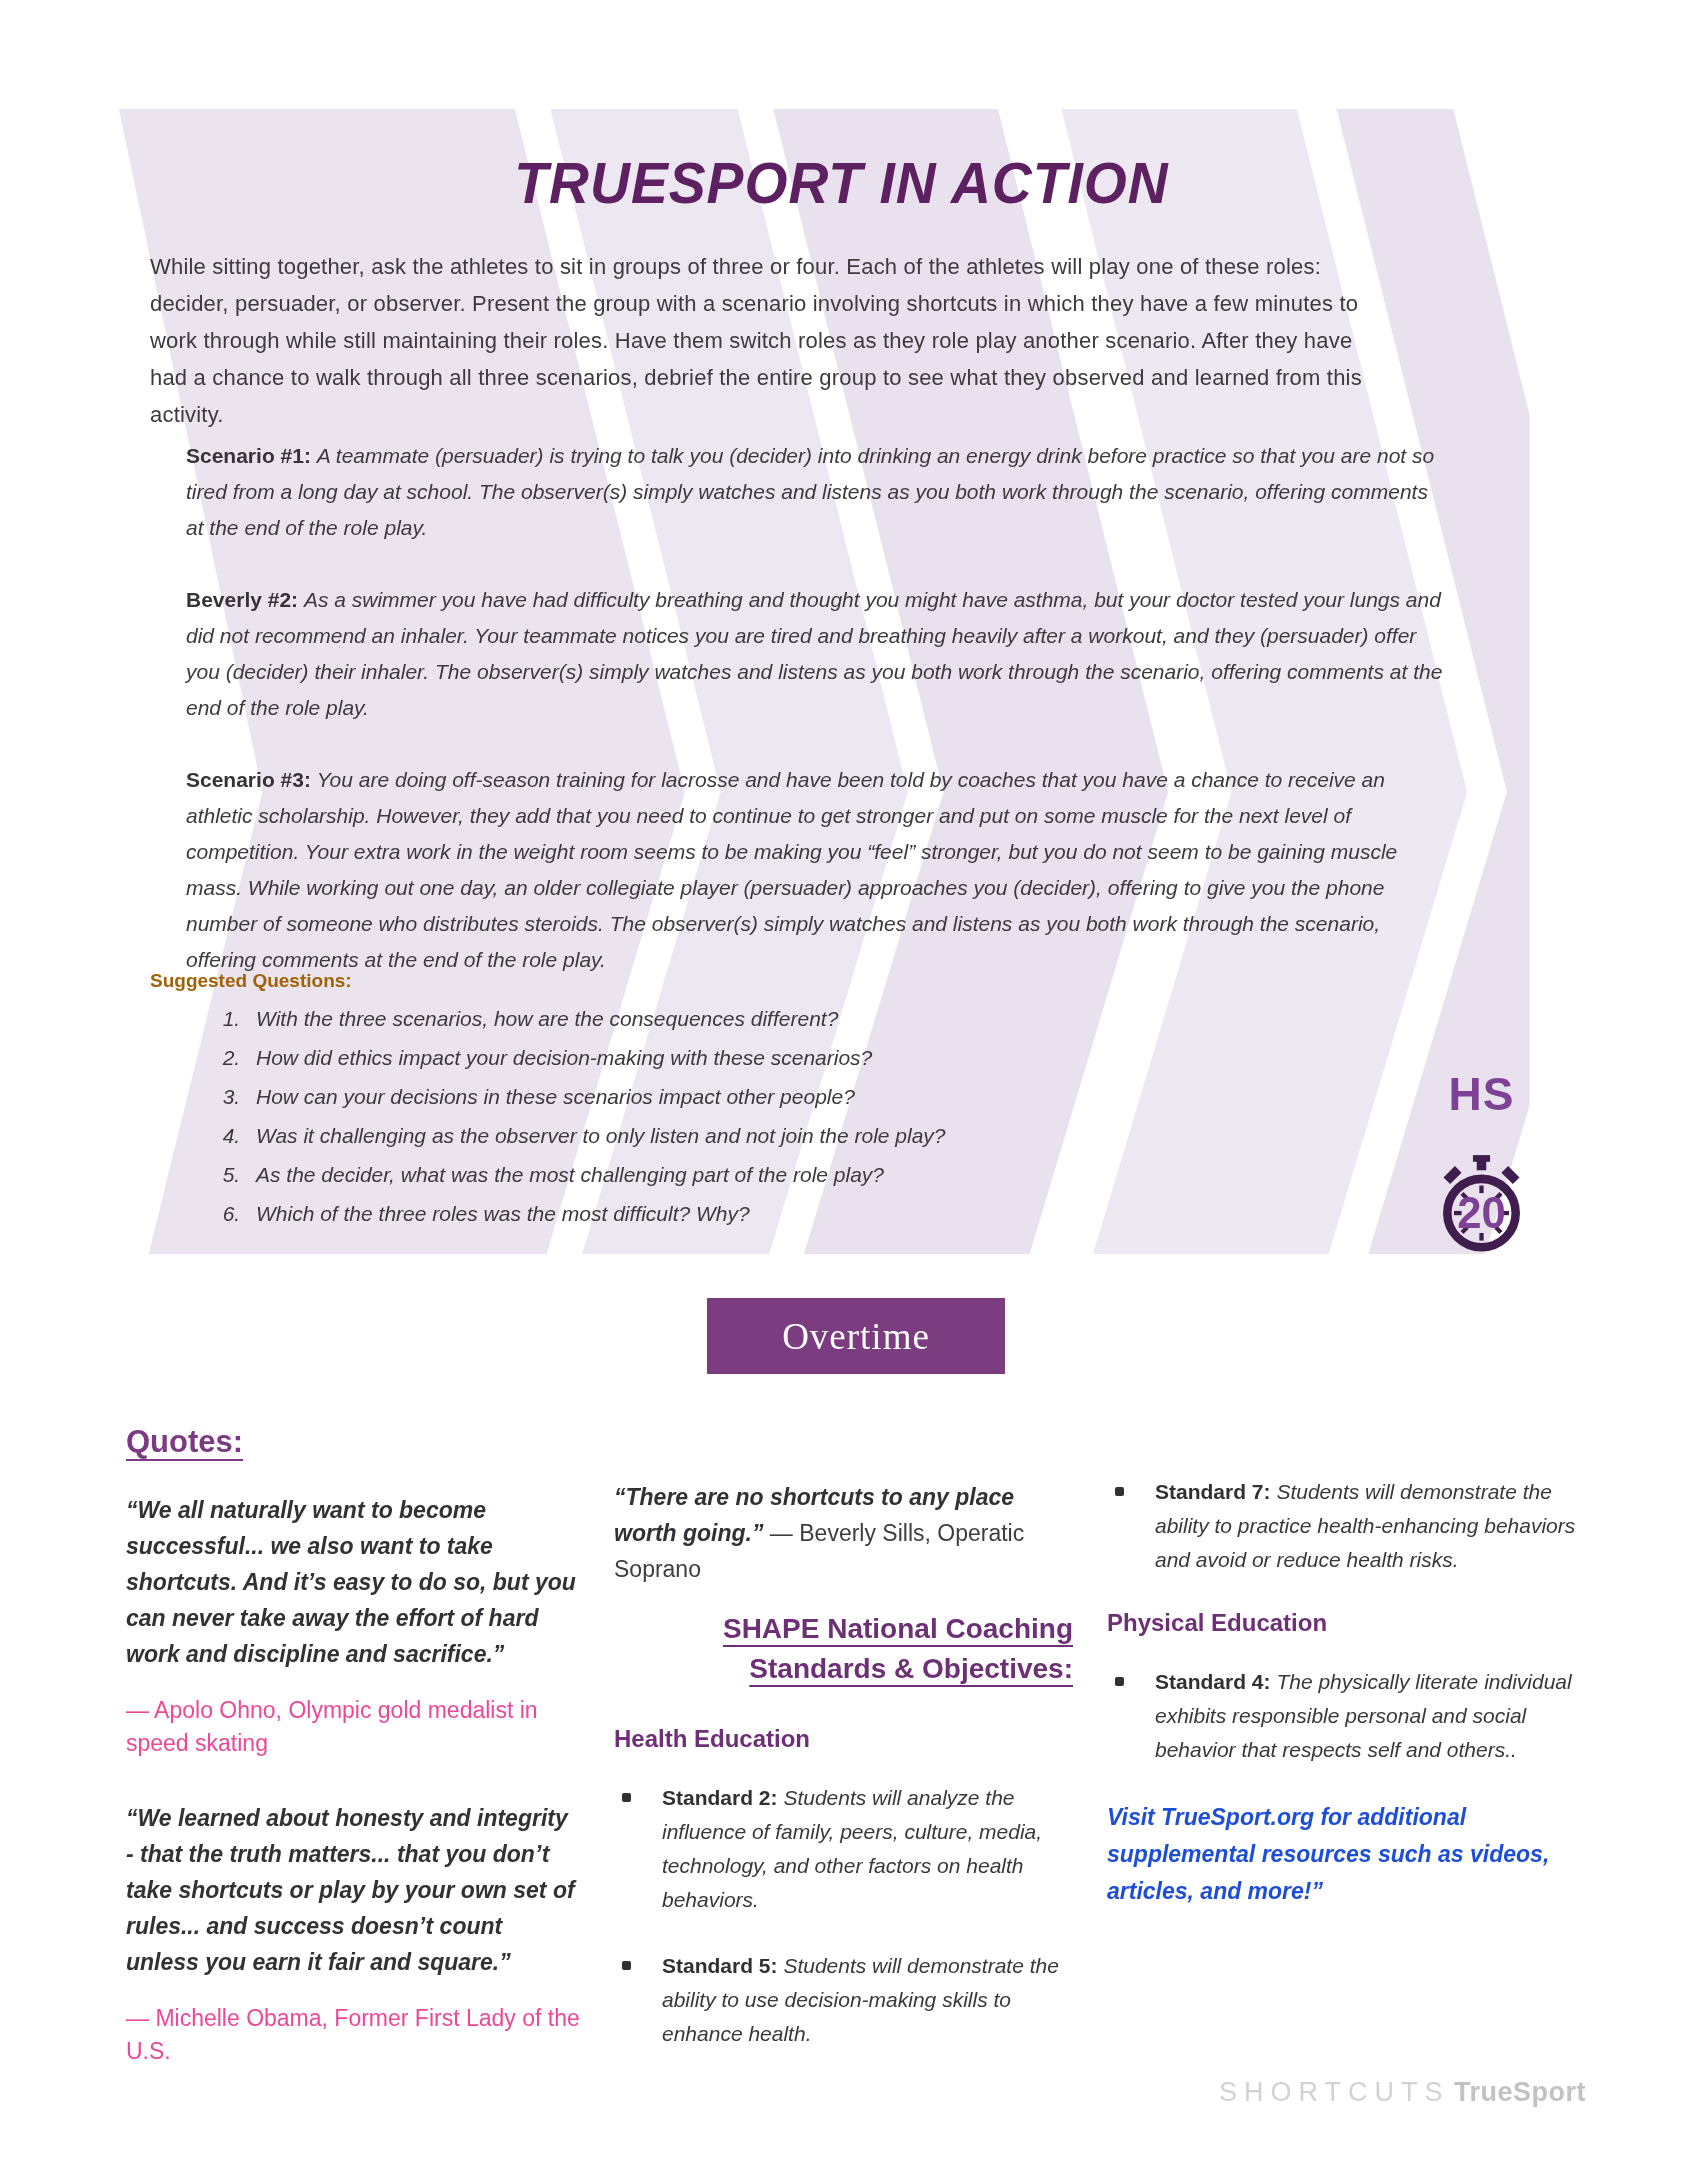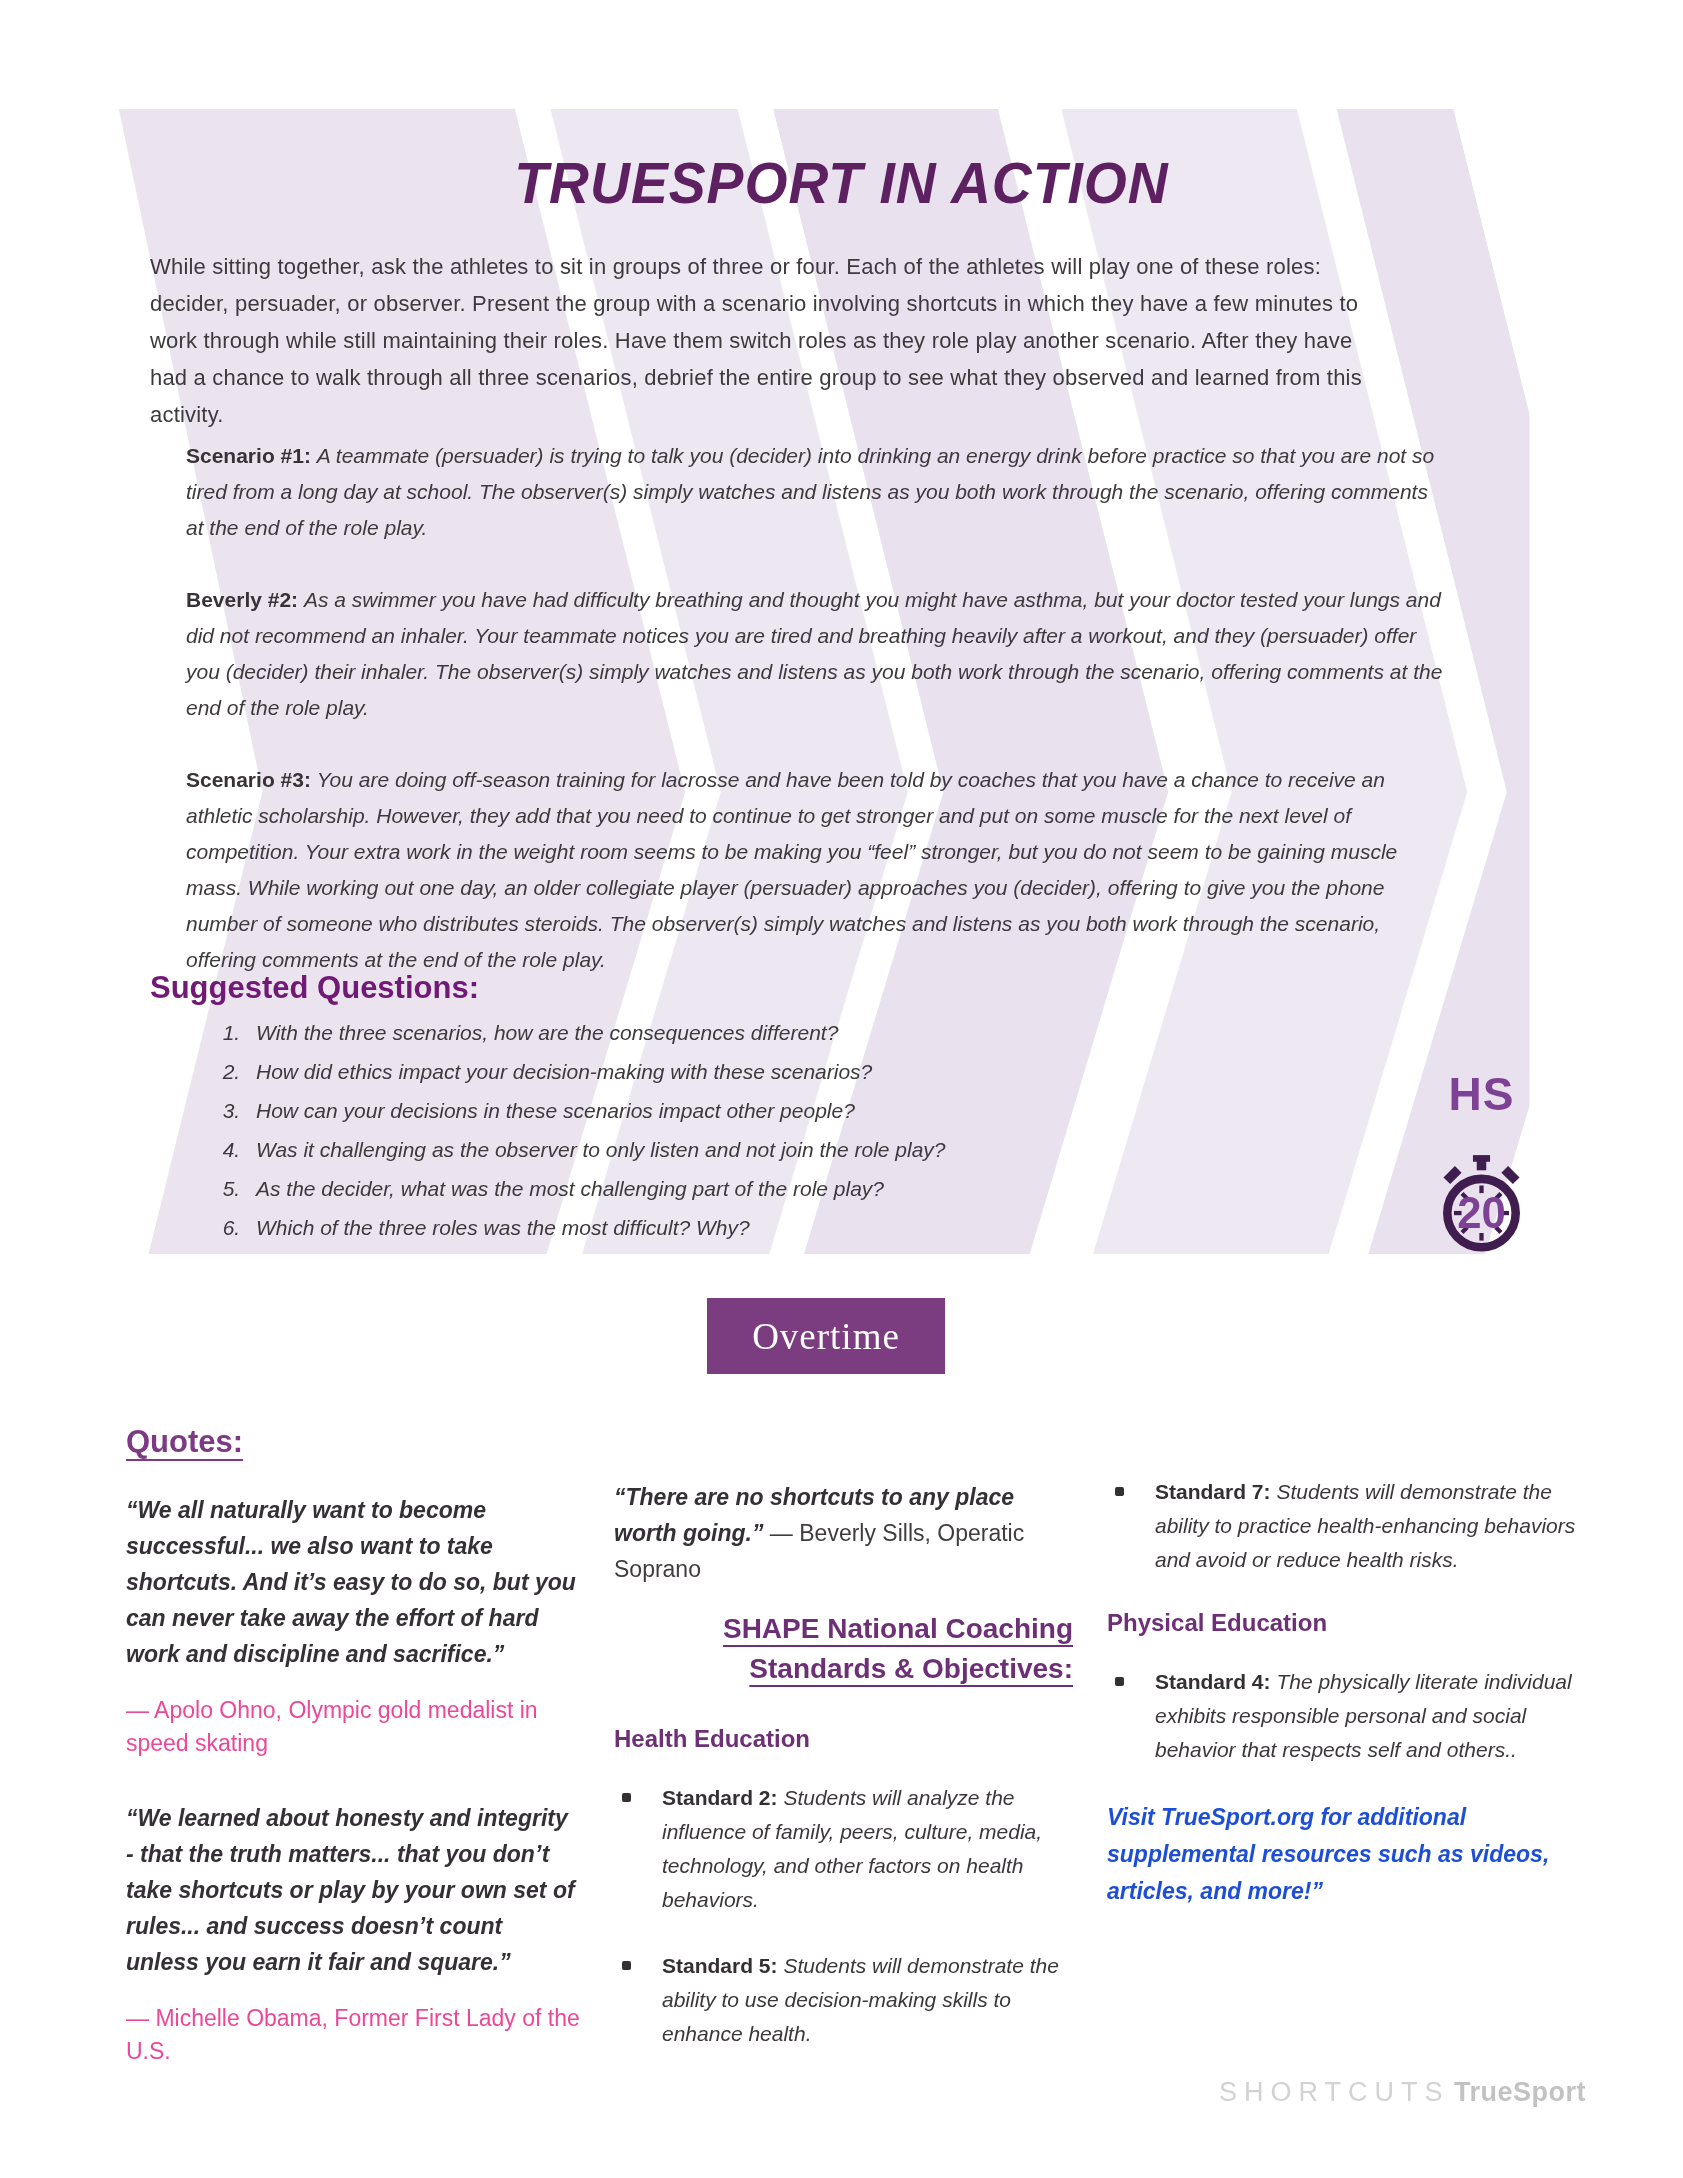--- a/index.html
+++ b/index.html
@@ -25,36 +25,36 @@
   .intro{
     position:absolute;left:150px;top:248px;width:1213px;
     font-size:22px;line-height:37px;letter-spacing:0.2px;
   }
   .scenarios{position:absolute;left:186px;top:438px;width:1259px;}
   .scenario{margin:0 0 36px 0;font-size:21px;line-height:36px;}
   .scenario-label{font-weight:bold;font-style:normal;color:#373236;}
   .scenario-text{font-style:italic;}
 
   .questions{position:absolute;left:150px;top:970px;width:1139px;}
-  .questions h3{margin:0 0 14px 0;font-size:31px;color:#701a75;}
+  .questions h3{margin:0 0 14px 0;font-size:19px;color:#a16207;}
   .questions ol{margin:0;padding:0 0 0 96px;}
   .questions li{
     font-size:21px;font-style:italic;line-height:26px;
     margin-bottom:13px;padding-left:10px;
   }
 
   .hs-badge{
     position:absolute;left:1422px;top:1067px;width:119px;
     text-align:center;
     font-size:46px;font-weight:bold;color:#7d4295;letter-spacing:1px;
   }
   .stopwatch{position:absolute;left:1434px;top:1154px;width:95px;height:101px;}
 
   .overtime-banner{
-    position:absolute;left:707px;top:1298px;width:238px;height:76px;
+    position:absolute;left:707px;top:1298px;width:298px;height:76px;
     background:#7b3c80;
     display:flex;align-items:center;justify-content:center;
     font-family:"Liberation Serif",serif;
     font-size:37px;color:#ffffff;letter-spacing:1px;
   }
 
   .col{position:absolute;top:1424px;}
   .col1{left:126px;width:455px;}
   .col2{left:614px;width:459px;padding-top:55px;}
   .col3{left:1107px;width:469px;padding-top:51px;}

